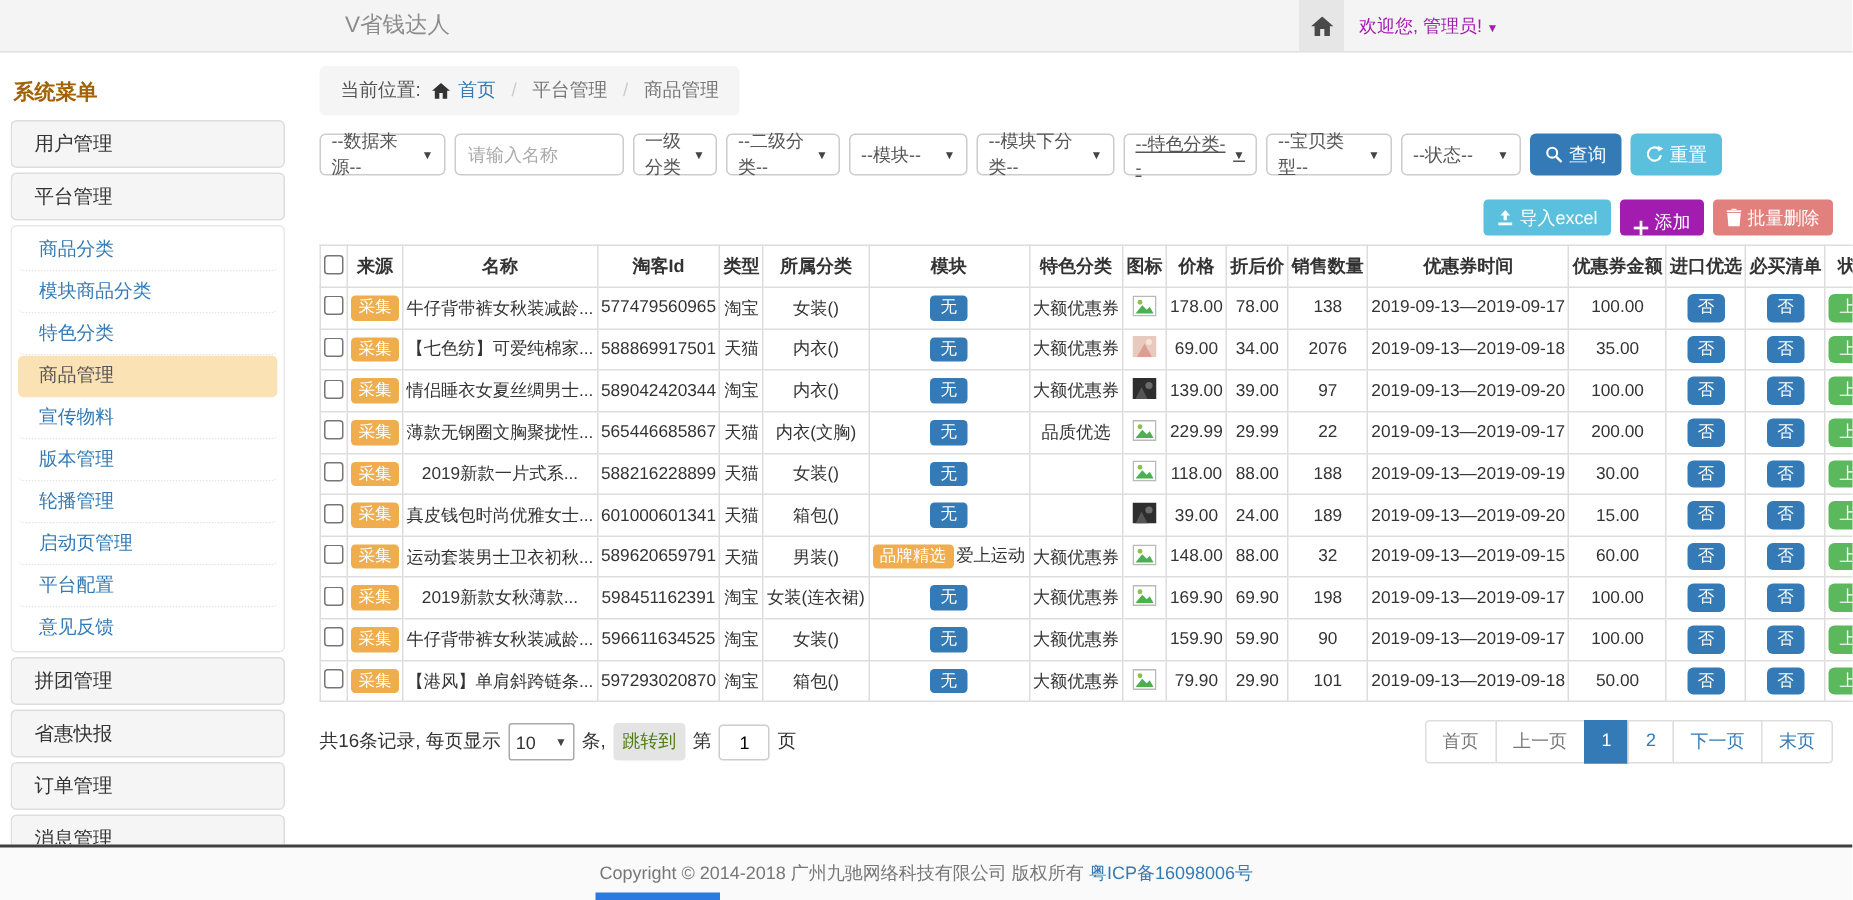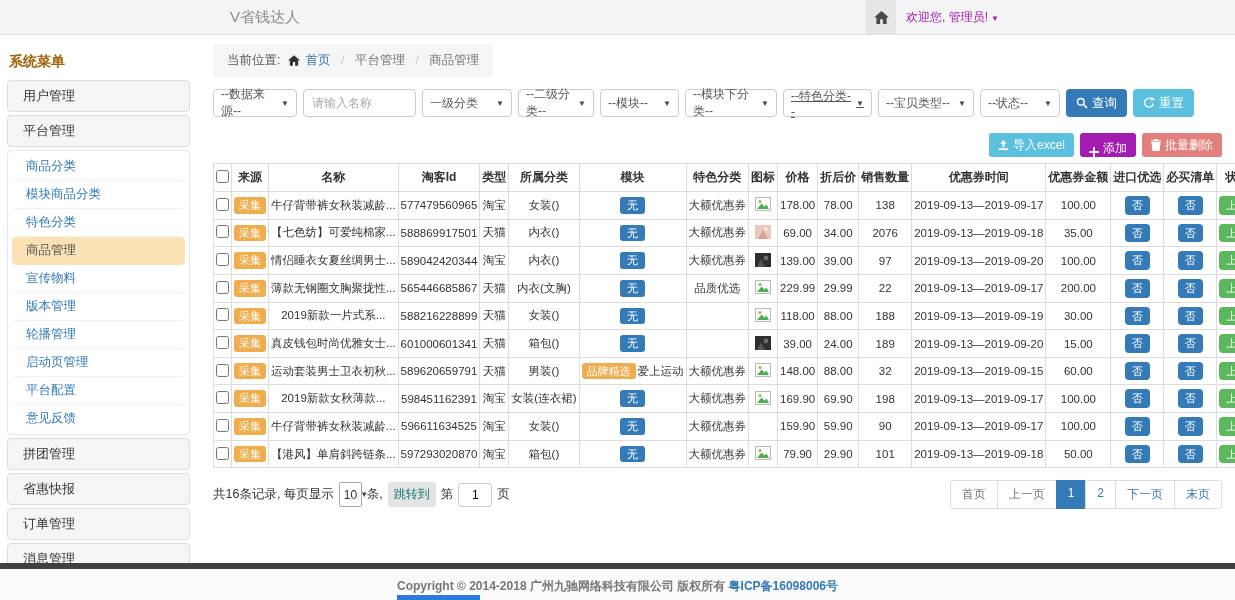--- a/index.html
+++ b/index.html
@@ -59,35 +59,35 @@
   .bo { background:#f0ad4e; }
   .bb { background:#337ab7; padding:2px 7px; }
   .pill { display:inline-block; color:#fff; font-size:11px; border-radius:4px; padding:3px 7px; line-height:1.15; cursor:pointer; }
   .pb { background:#337ab7; }
   .pg { background:#5cb85c; }
   .mod-extra { margin-left:2px; }
 
   .pagination-row { display:flex; justify-content:space-between; align-items:center; margin-top:12px;
                     font-size:12.5px; color:#333; }
   .pg-left { display:flex; align-items:center; gap:5px; }
-  .pp-select { width:23px; height:25px; border:1px solid #aaa; border-radius:2px; display:inline-flex;
+  .pp-select { width:44px; height:25px; border:1px solid #aaa; border-radius:2px; display:inline-flex;
                align-items:center; justify-content:space-between; padding:0 4px; font-size:12px; background:#fff; cursor:pointer; }
-  .jump-chip { background:#e4e4e4; border-radius:3px; padding:4px 6px; font-size:12px; color:#0f766e; cursor:pointer; }
+  .jump-chip { background:#e4e4e4; border-radius:3px; padding:4px 6px; font-size:12px; color:#4d7c0f; cursor:pointer; }
   .jump-input { width:34px; height:24px; border:1px solid #ccc; border-radius:3px; text-align:center;
                 font-size:12px; font-family:inherit; }
   .pager { display:flex; }
   .pg-btn { border:1px solid #ddd; background:#fff; padding:5px 11px; margin-left:-1px; font-size:12px;
             color:#337ab7; cursor:pointer; }
   .pg-btn.muted { color:#777; }
   .pg-btn.active { background:#337ab7; border-color:#337ab7; color:#fff; }
   .pg-btn:first-child { border-radius:3px 0 0 3px; margin-left:0; }
   .pg-btn:last-child { border-radius:0 3px 3px 0; }
 
   .footer { position:absolute; left:0; right:0; bottom:0; height:37px; background:#fafafa;
-            border-top:6px solid #404040; text-align:center; font-size:12px; color:#777; line-height:35px;font-weight:bold; }
+            border-top:2px solid #404040; text-align:center; font-size:12px; color:#777; line-height:35px; }
   .footer .icp { color:#337ab7; cursor:pointer; }
   .bottom-strip { position:absolute; left:397px; bottom:0; width:83px; height:5px; background:#2a7ae2; }
 </style>
 </head>
 <body>
 
 <div class="topbar">
   <span class="topbar-title">V省钱达人</span>
   <span class="home-box">
     <svg width="15" height="13" viewBox="0 0 16 14">
@@ -134,41 +134,41 @@
     <span class="bc-sep">/</span>
     <span class="bc-cur">商品管理</span>
   </div>
 
   <div class="filter-bar">
     <div class="f-select" style="width: 84px;">
         <span>--数据来源--</span>
         <span class="f-caret">▼</span>
       </div>
       <input class="f-input" placeholder="请输入名称" style="width: 113px;">
-      <div class="f-select" style="width: 90px;">
+      <div class="f-select" style="width: 56px;">
         <span>一级分类</span>
         <span class="f-caret">▼</span>
       </div>
       <div class="f-select" style="width: 76px;">
         <span>--二级分类--</span>
         <span class="f-caret">▼</span>
       </div>
       <div class="f-select" style="width: 79px;">
         <span>--模块--</span>
         <span class="f-caret">▼</span>
       </div>
       <div class="f-select" style="width: 92px;">
         <span>--模块下分类--</span>
         <span class="f-caret">▼</span>
       </div>
       <div class="f-select" style="width: 89px; text-decoration: underline;">
         <span>--特色分类--</span>
         <span class="f-caret">▼</span>
       </div>
-      <div class="f-select" style="width: 96px;">
+      <div class="f-select" style="width: 84px;">
         <span>--宝贝类型--</span>
         <span class="f-caret">▼</span>
       </div>
       <div class="f-select" style="width: 80px;">
         <span>--状态--</span>
         <span class="f-caret">▼</span>
       </div>
       <button class="btn btn-primary">
       <svg width="12" height="12" viewBox="0 0 12 12">
           <circle cx="4.8" cy="4.8" r="3.3" fill="none" stroke="#fff" stroke-width="1.4"></circle>

